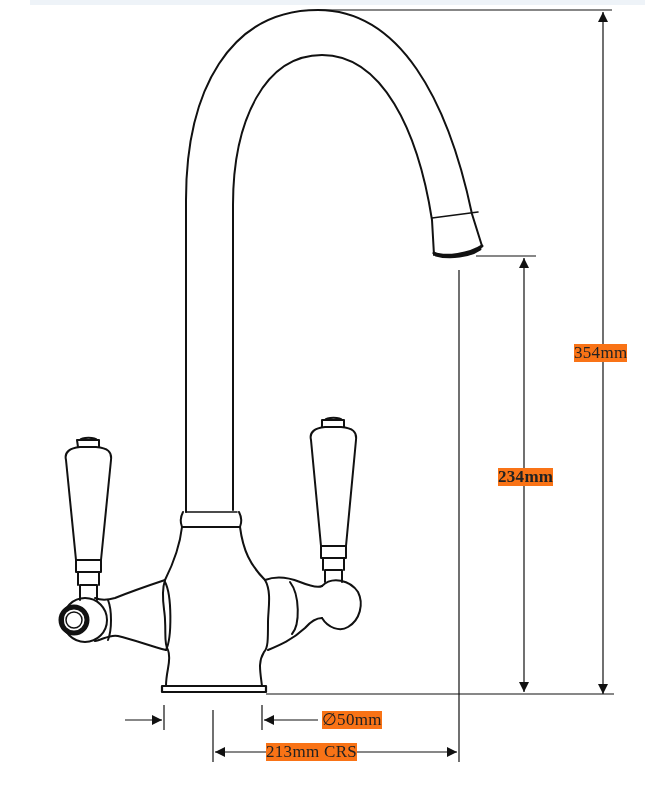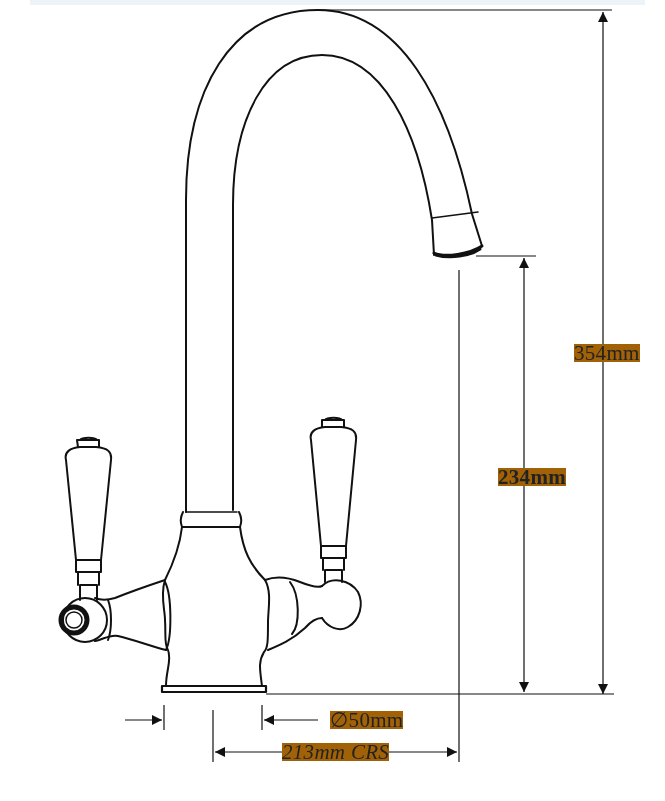--- a/index.html
+++ b/index.html
@@ -1,19 +1,19 @@
 <!DOCTYPE html>
 <html><head>
 <meta charset="utf-8">
 <style>
   html, body { margin:0; padding:0; background:#ffffff; }
   body { width:665px; height:801px; position:relative; overflow:hidden; font-family:"Liberation Serif", "DejaVu Serif", serif; }
   .topbar { position:absolute; left:30px; top:0; width:615px; height:5px; background:#eef3f8; }
   svg { position:absolute; left:0; top:0; }
-  .lbl { position:absolute; font-size:21px; color:#222; background:#a16207; line-height:18px; letter-spacing:0.3px; }
+  .lbl { position:absolute; font-size:17px; color:#222; background:#f97316; line-height:18px; letter-spacing:0.3px; }
 </style>
 </head>
 <body>
 
 <div class="topbar"></div>
 
 <svg width="665" height="801" viewBox="0 0 665 801">
   <defs>
     <marker id="arr" viewBox="0 0 10 10" refX="10" refY="5" markerWidth="10" markerHeight="10" orient="auto-start-reverse" markerUnits="userSpaceOnUse">
       <path d="M0,0 L10,5 L0,10 z" fill="#111"></path>
@@ -86,14 +86,14 @@
     <line x1="262" y1="705" x2="262" y2="730"></line>
     <line x1="318" y1="720" x2="264" y2="720" marker-end="url(#arr)"></line>
 
     <line x1="213" y1="710" x2="213" y2="762"></line>
     <line x1="215" y1="752" x2="457" y2="752" marker-start="url(#arr)" marker-end="url(#arr)"></line>
   </g>
 </svg>
 
 <div class="lbl" style="left:574px; top:344px;">354mm</div>
 <div class="lbl" style="left:498px; top:468px;font-weight:bold;">234mm</div>
-<div class="lbl" style="left:330px; top:711px;">∅50mm</div>
-<div class="lbl" style="left:282px; top:743px;font-style:italic;">213mm CRS</div>
+<div class="lbl" style="left:322px; top:711px;">∅50mm</div>
+<div class="lbl" style="left:266px; top:743px;">213mm CRS</div>
 
 </body></html>

